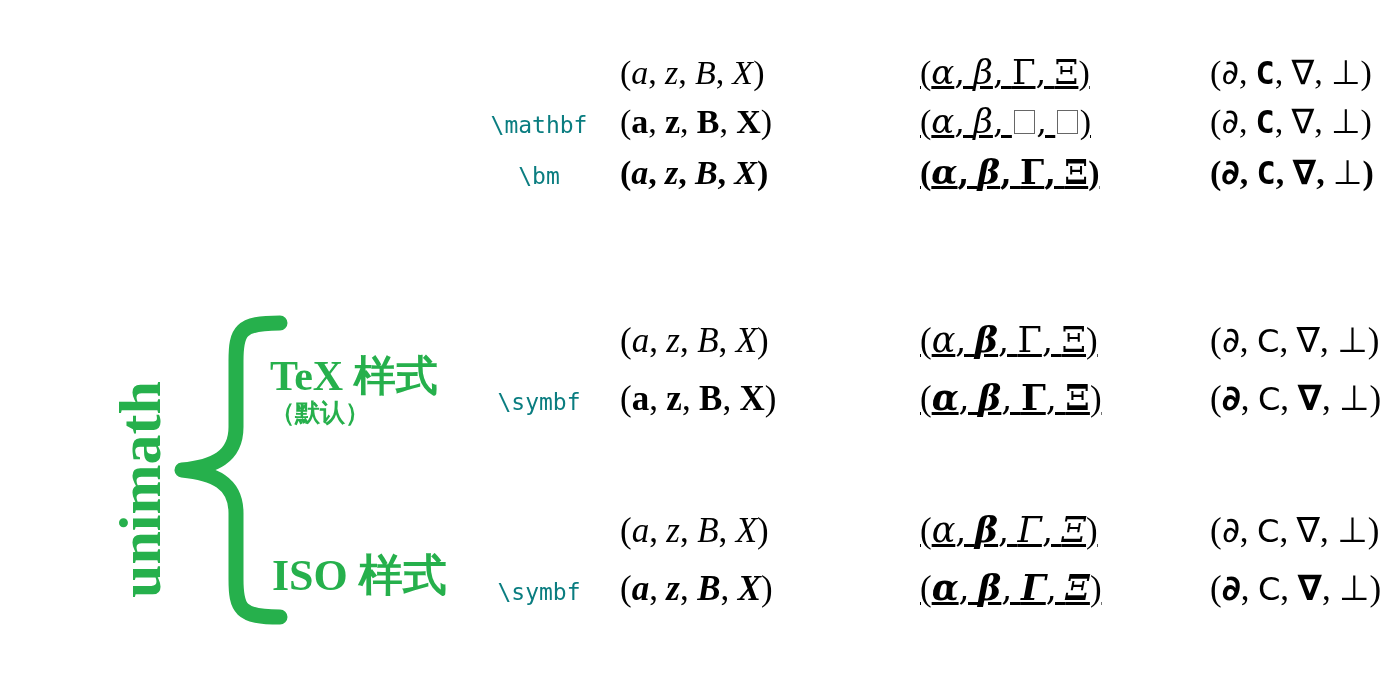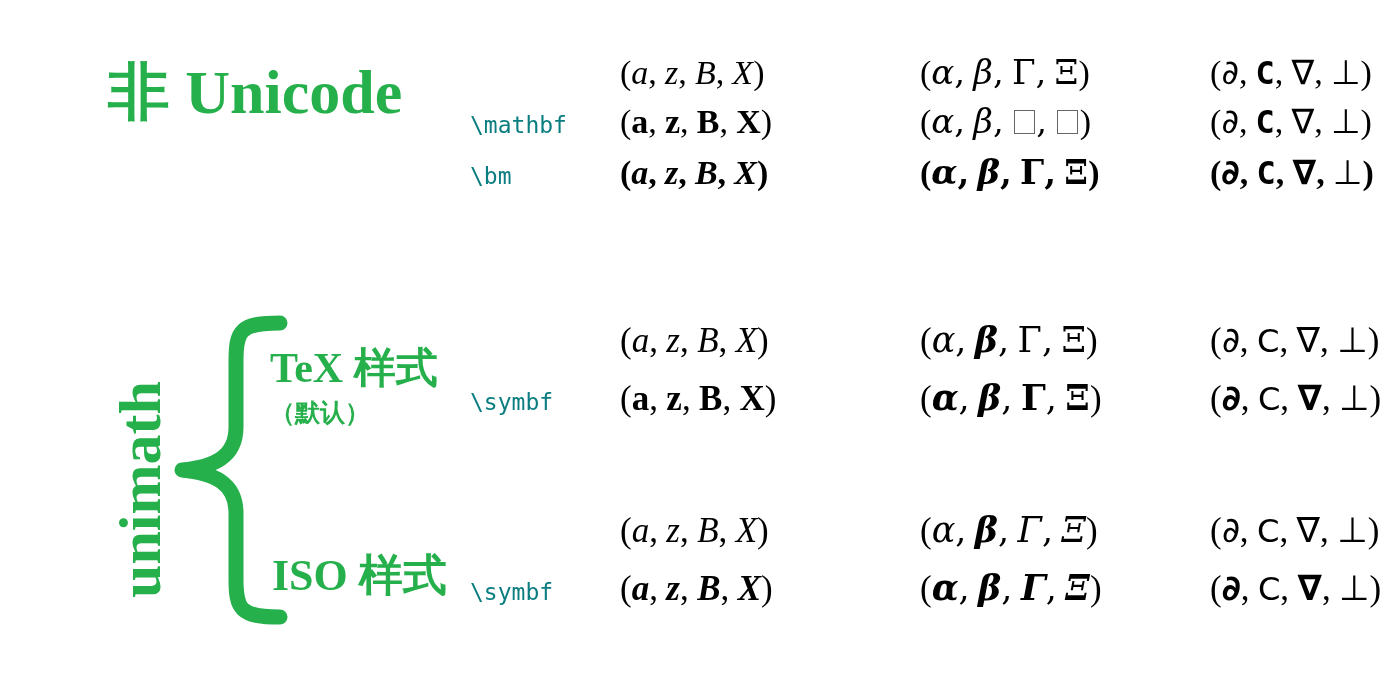--- a/index.html
+++ b/index.html
@@ -55,21 +55,21 @@
     left: 168px;
     top: 315px;
     width: 120px;
     height: 310px;
   }
   #brace svg { display: block; width: 100%; height: 100%; }
 
   
   #tex-style-label {
     left: 270px;
-    top: 340px;
+    top: 348px;
     font-size: 42px;
   }
   #tex-style-default {
     left: 270px;
     top: 396px;
     width: 220px;
     text-align: left;
     font-size: 25px;
   }
   #iso-style-label {
@@ -90,21 +90,21 @@
   #block-iso        { left: 470px; top: 502px; }
 
   .mathblock .mrow {
     display: contents;
   }
 
   .cmd {
     color: #0a7d80;
     font-family: "DejaVu Sans Mono", "Liberation Mono", monospace;
     font-size: 23px;
-    text-align: left;
+    text-align: center;
     padding-right: 12px;
     white-space: nowrap;
   }
 
   .mcell {
     font-family: "Liberation Serif", "DejaVu Serif", serif;
     color: #000000;
     white-space: nowrap;
     text-align: left;
   }
@@ -116,21 +116,21 @@
 
   #block-tex .mcell,
   #block-iso .mcell { font-size: 35px; line-height: 1.62; }
 
   
   .it  { font-style: italic; }
   .up  { font-style: normal; }
   .bd  { font-weight: bold; }
 
   
-  .gk  { font-family: "DejaVu Serif", "Liberation Serif", serif; }
+  .gk  { font-family: "DejaVu Serif", "Liberation Serif", serif; text-decoration: underline; }
 
   
   .tofu {
     display: inline-block;
     width: 0.56em;
     height: 0.66em;
     border: 1.5px solid #666;
     vertical-align: -0.02em;
     margin: 0 0.05em;
   }
@@ -152,21 +152,20 @@
     font-size: 0.92em;
   }
 
   .paren { font-family: "Liberation Serif", "DejaVu Serif", serif; }
   .sep { letter-spacing: 0.02em; }
 </style>
 </head>
 <body>
 
 <div class="abs green" id="nonunicode-title">
-  <span class="line">非 Unicode</span>
 </div>
 
 <div class="mathblock" id="block-nonunicode">
 
   <div class="mrow r0">
     <div class="cmd"></div>
     <div class="mcell"><span class="paren">(</span><span class="it">a</span><span class="sep">, </span><span class="it">z</span><span class="sep">, </span><span class="it">B</span><span class="sep">, </span><span class="it">X</span><span class="paren">)</span></div>
     <div class="mcell gk"><span class="paren">(</span><span class="it">α</span><span class="sep">, </span><span class="it">β</span><span class="sep">, </span><span class="up">Γ</span><span class="sep">, </span><span class="up">Ξ</span><span class="paren">)</span></div>
     <div class="mcell"><span class="paren">(</span><span class="it op">∂</span><span class="sep">, </span><span class="cblock">C</span><span class="sep">, </span><span class="nabla">∇</span><span class="sep">, </span><span class="perp">⊥</span><span class="paren">)</span></div>
   </div>

